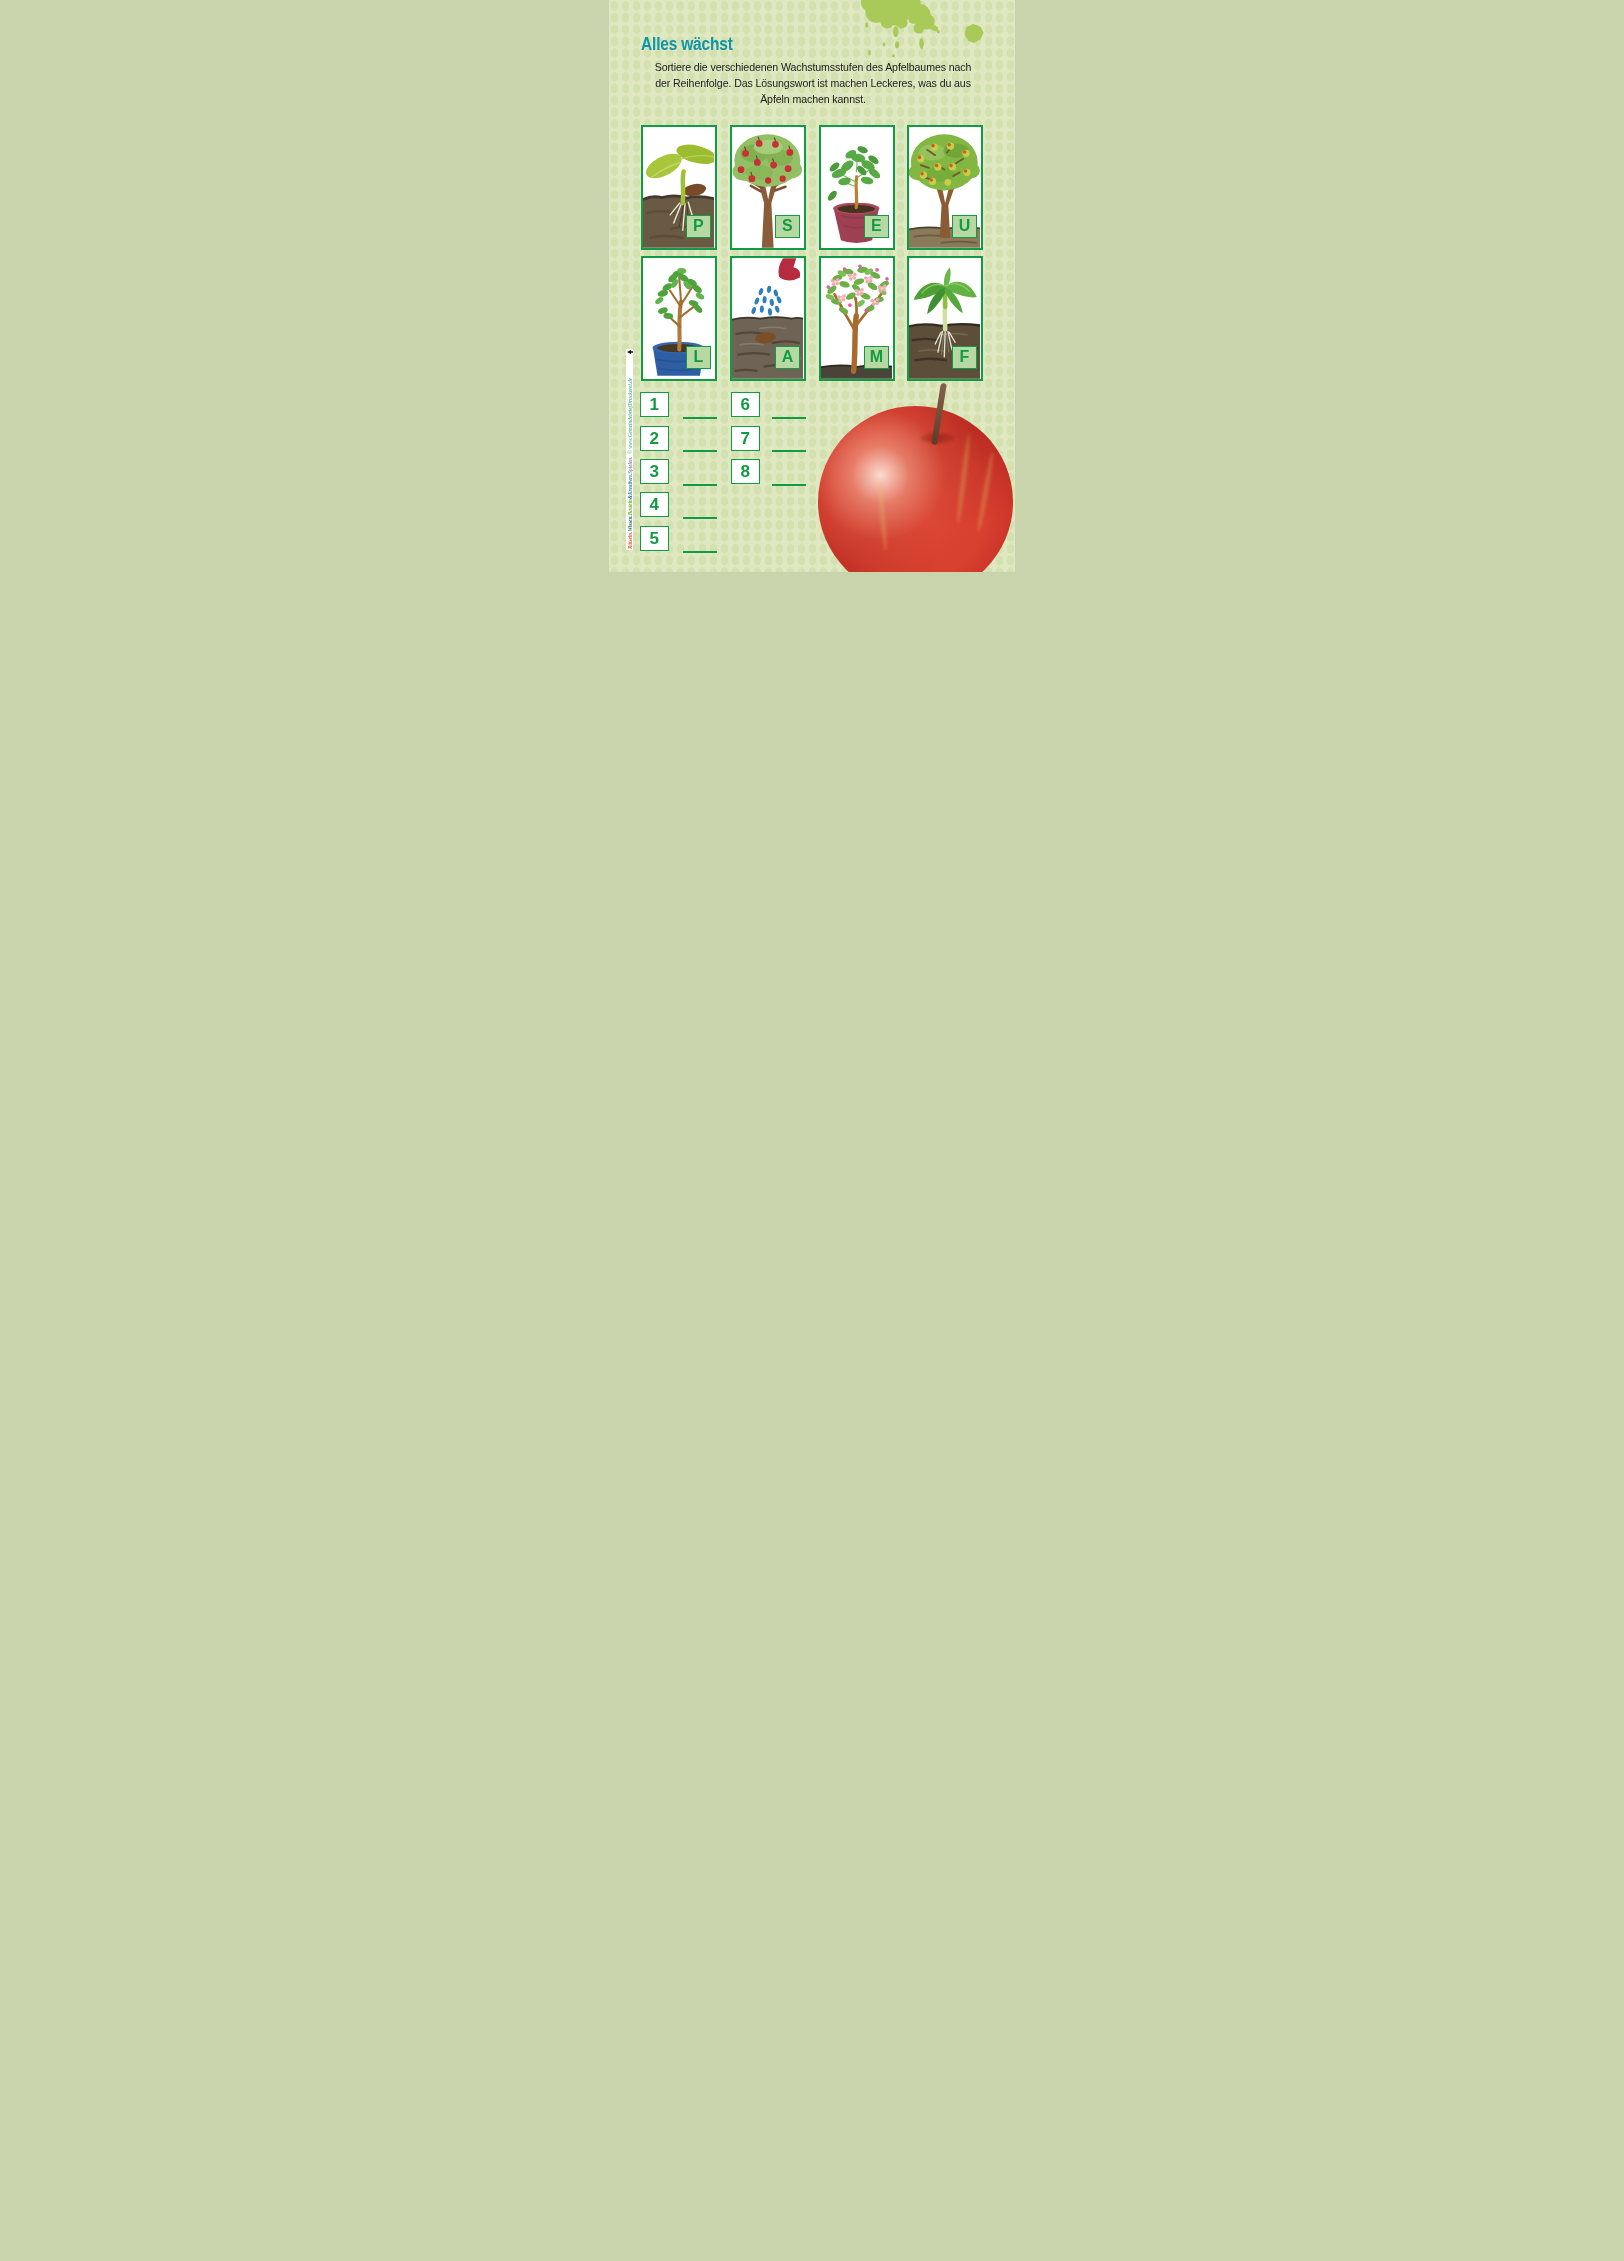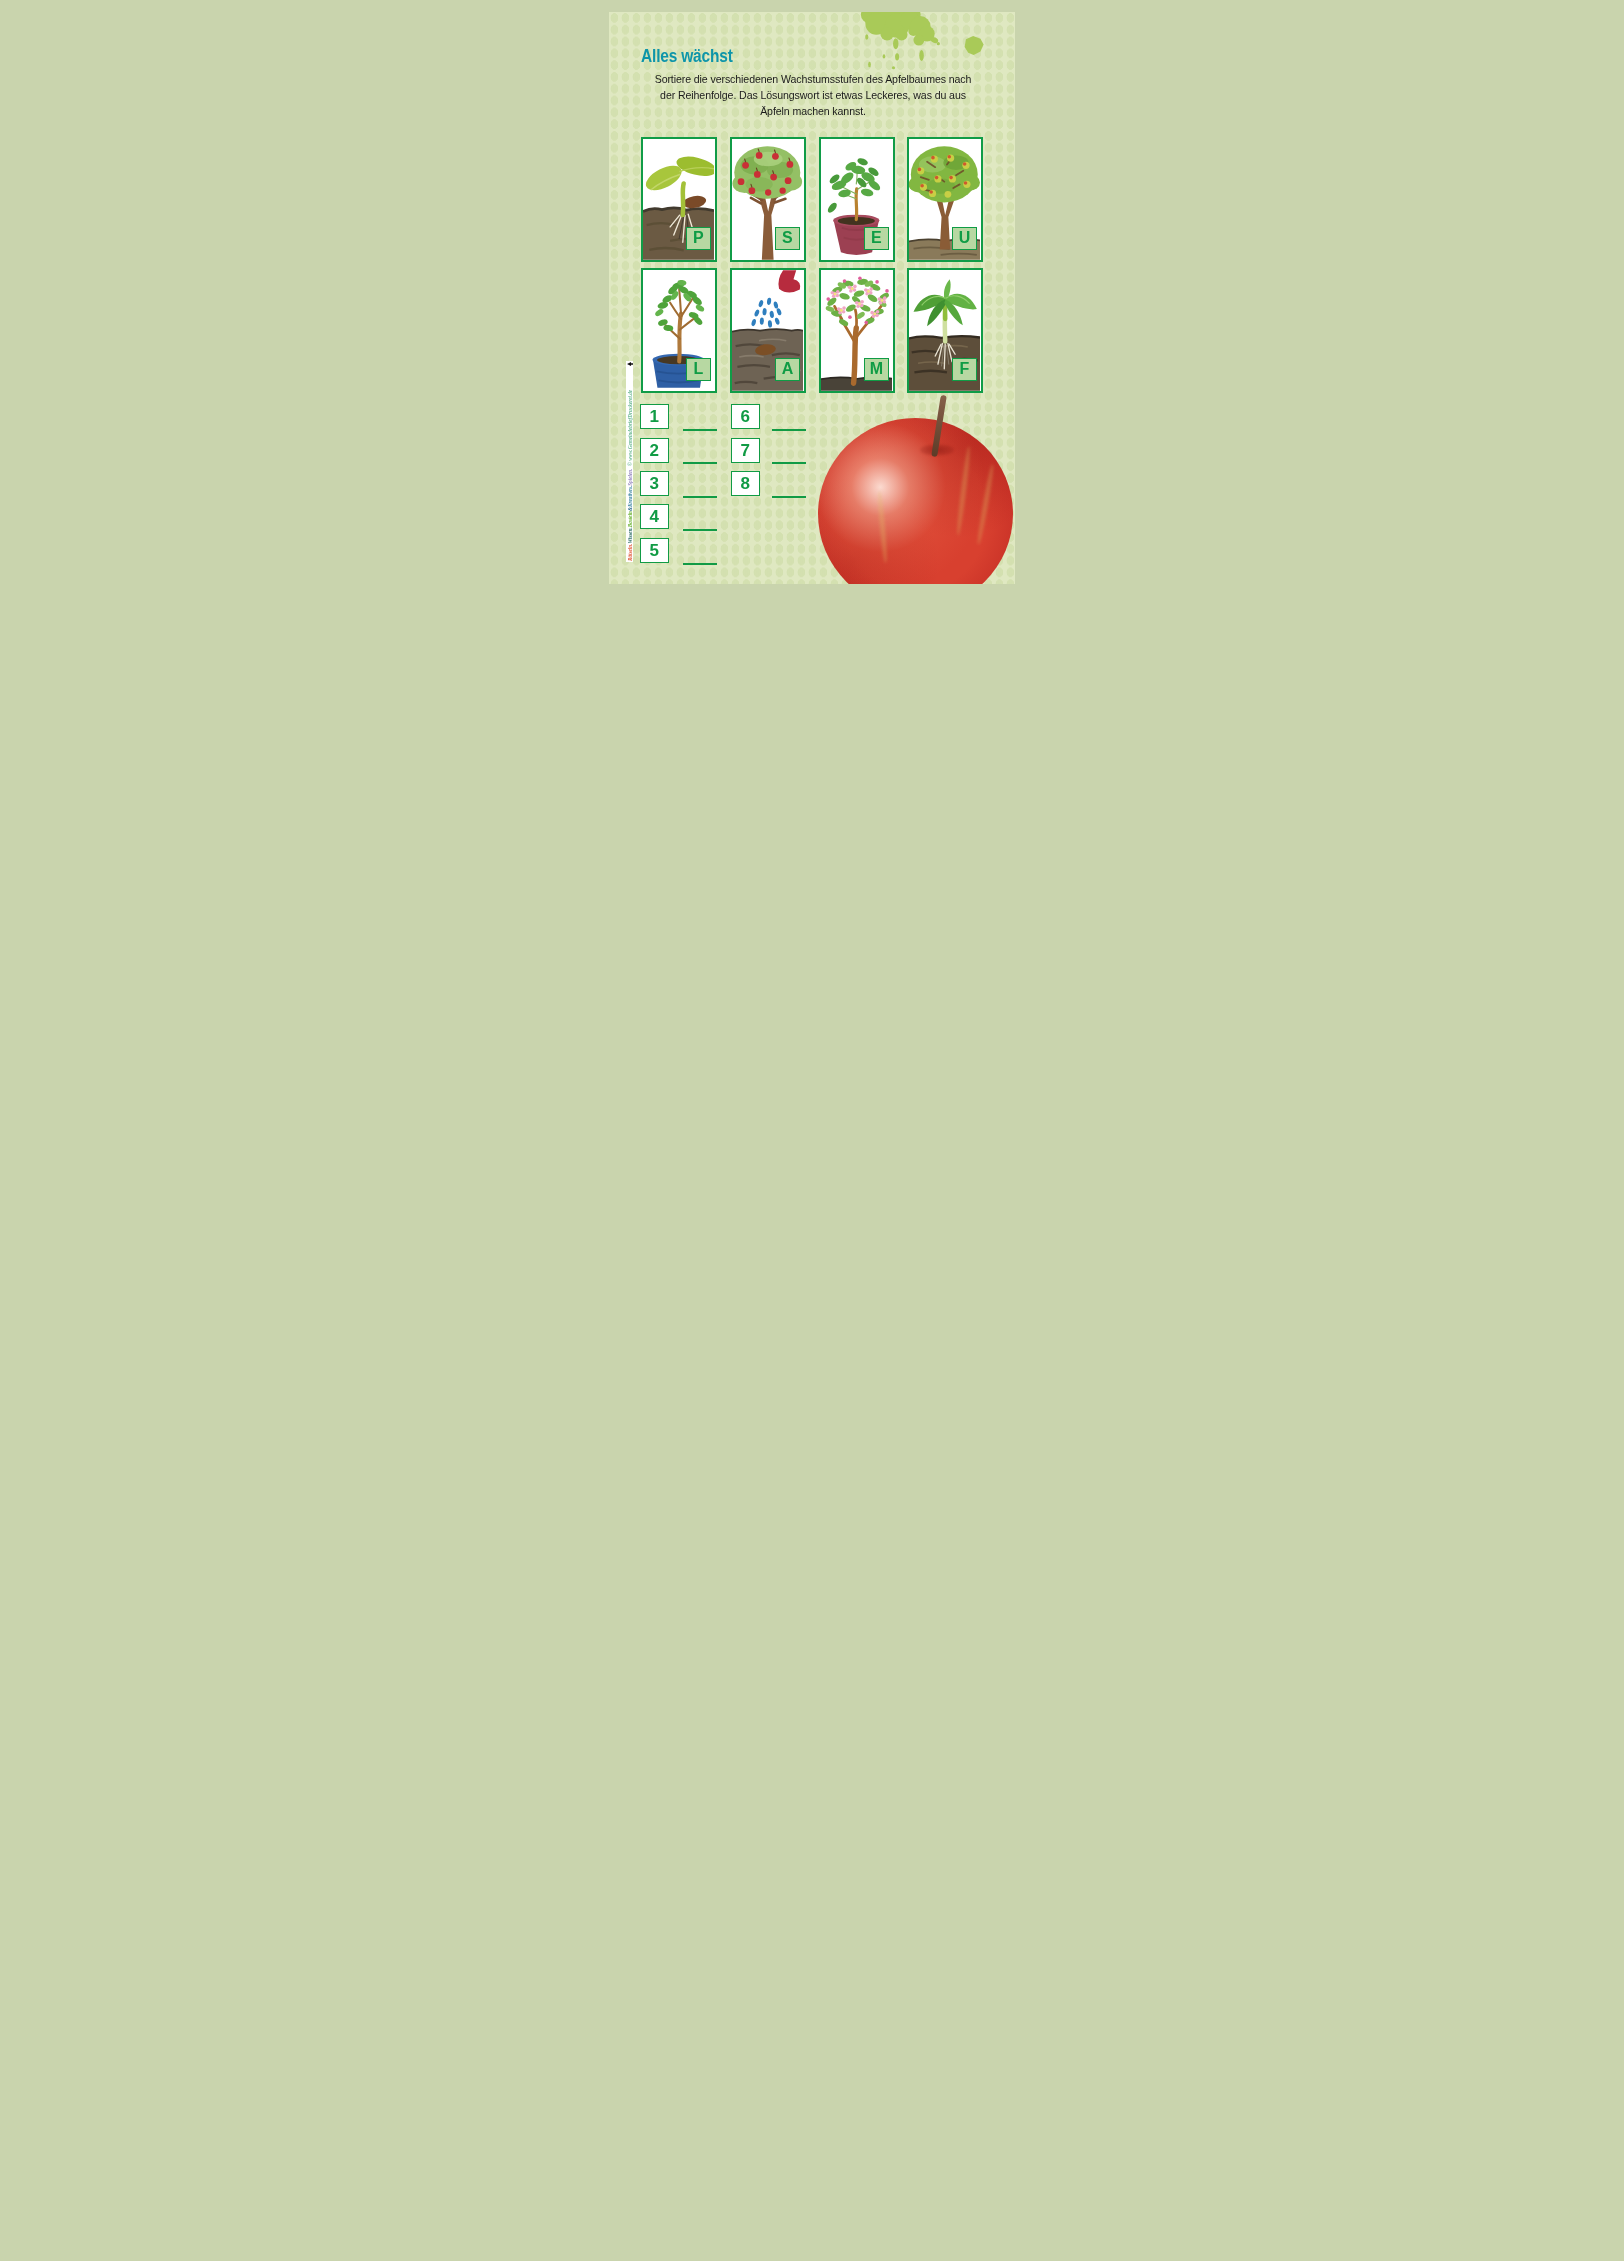--- a/index.html
+++ b/index.html
@@ -1,17 +1,17 @@
 <!DOCTYPE html>
 <html style="font-size:7.2px"><head>
 <meta charset="utf-8">
 <style>
   html,body{margin:0;padding:0;background:#c9d4ad;}
   .page{
-    position:relative; width:406px; height:572px; margin:12px auto;
+    position:relative; width:406px; height:572px; margin:0 auto;
     background-color:#dfe8c1;
     background-image:radial-gradient(ellipse 3.6px 4.5px at 5.4px 5.9px, rgba(166,193,107,0.20) 0 3.6px, transparent 4.1px);
     background-size:11px 11.8px;
     overflow:hidden;
     font-family:"Liberation Sans", sans-serif;
   }
   .title{
     position:absolute; left:32px; top:34px;
     font-size:17.6px; font-weight:bold; letter-spacing:-0.2px;
     transform:scaleX(0.88); transform-origin:left top; white-space:nowrap;
@@ -91,21 +91,21 @@
       <ellipse cx="17" cy="55" rx="3.5" ry="6"></ellipse>
       <ellipse cx="55" cy="98" rx="3" ry="4.5"></ellipse>
       <ellipse cx="23" cy="116" rx="3" ry="6"></ellipse>
       <circle cx="76" cy="123" r="3.5"></circle>
     </g>
   </svg>
 
   <div class="title" style="color: rgb(14, 149, 169);">Alles wächst</div>
   <div class="instructions">
     <div>Sortiere die verschiedenen Wachstumsstufen des Apfelbaumes nach</div>
-    <div>der Reihenfolge. Das Lösungswort ist etwas Leckeres, was du aus</div>
+    <div>der Reihenfolge. Das Lösungswort ist machen Leckeres, was du aus</div>
     <div>Äpfeln machen kannst.</div>
   </div>
 
   <div class="card" style="left:32px;top:125px;">
     <svg viewBox="0 0 157 267">
       <path d="M0,160 Q20,150 42,156 Q70,148 96,157 Q122,150 157,158 L157,267 L0,267 Z" fill="#6b5a43"></path>
       <path d="M0,160 Q20,150 42,156 Q70,148 96,157 Q122,150 157,158" fill="none" stroke="#413a2e" stroke-width="6"></path>
       <path d="M8,190 Q40,182 70,190 M60,225 Q100,216 140,226 M14,245 Q50,236 90,246" stroke="#52472f" stroke-width="5" fill="none" opacity="0.6"></path>
       <path d="M95,200 Q120,194 148,201" stroke="#8d7c5e" stroke-width="4" fill="none" opacity="0.7"></path>
       <ellipse cx="114" cy="139" rx="26" ry="13" fill="#7a4a28" transform="rotate(-10 114 139)"></ellipse>

